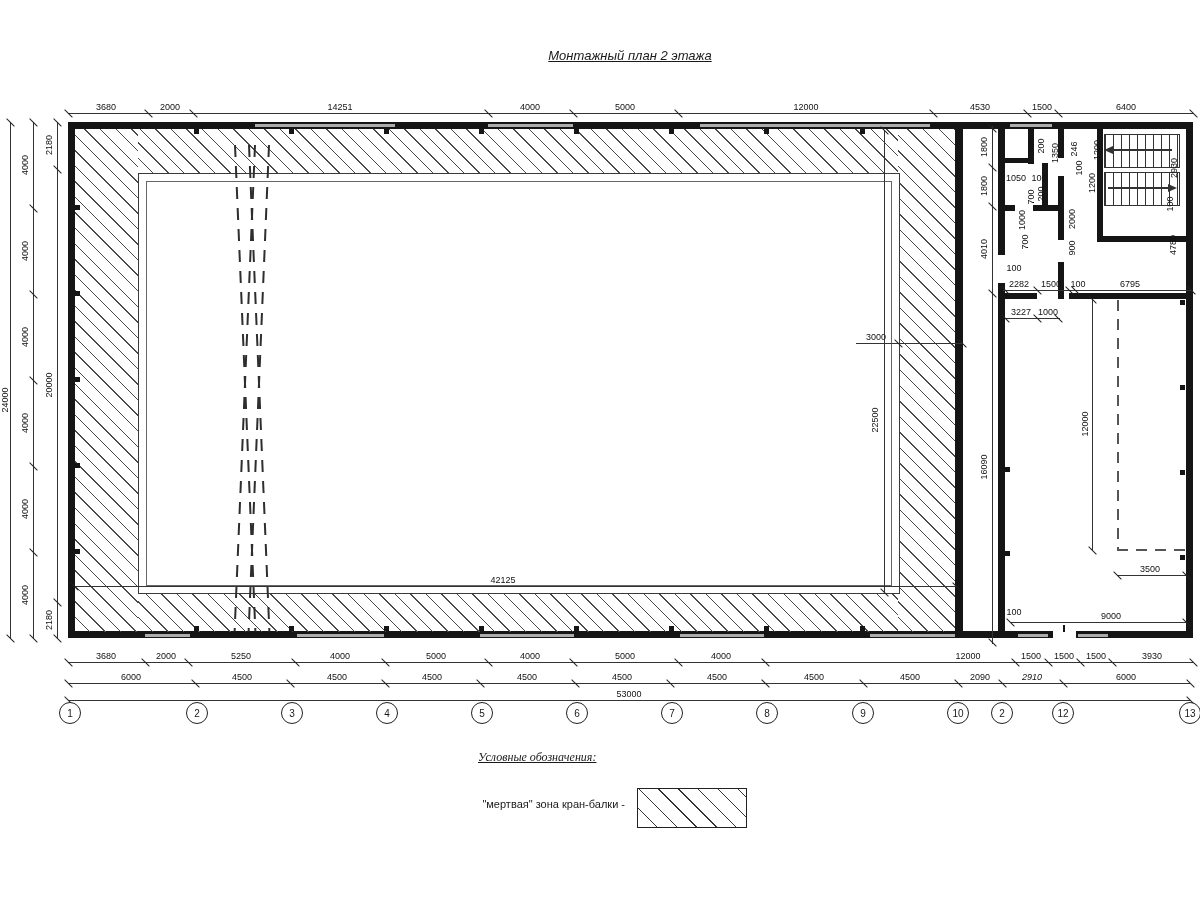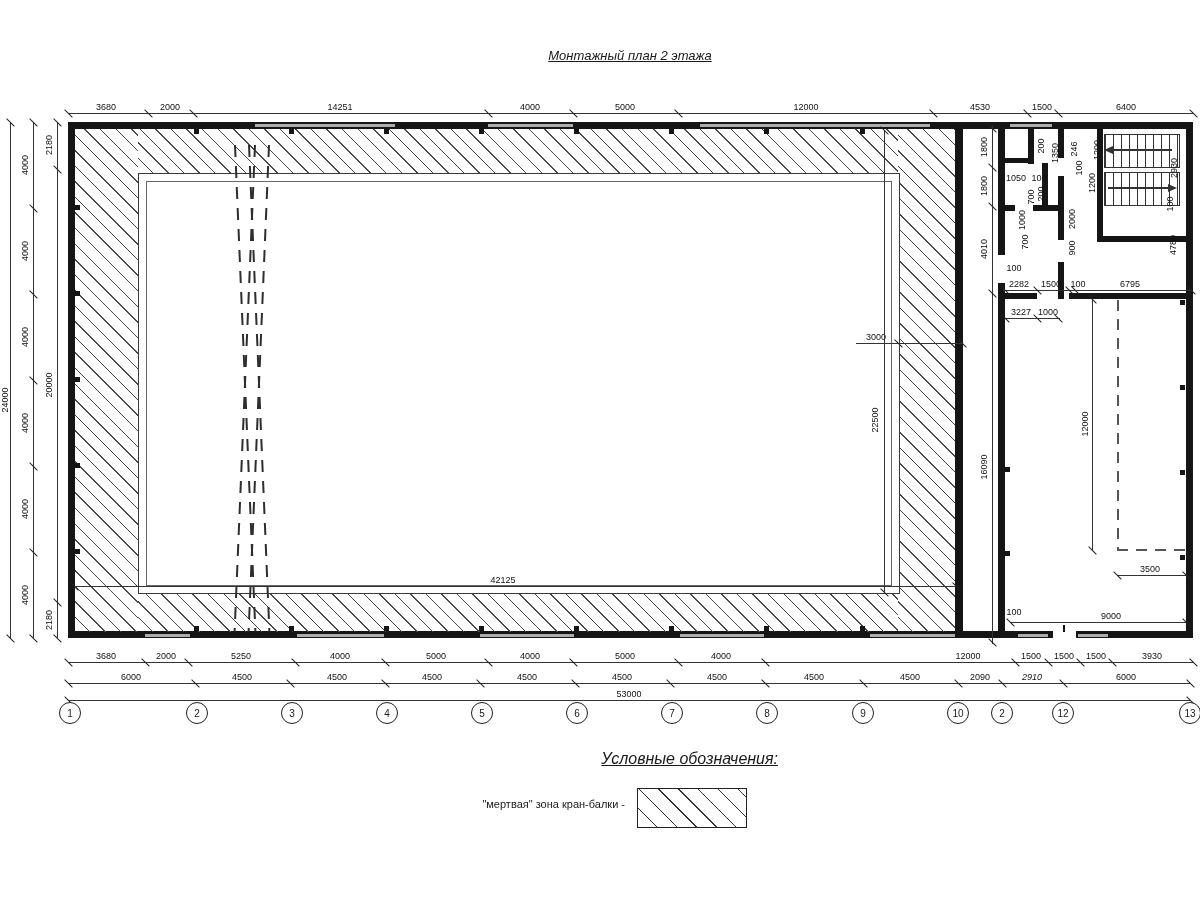--- a/index.html
+++ b/index.html
@@ -19,22 +19,22 @@
           font-size:10px;display:flex;align-items:center;justify-content:center;background:#fff;box-sizing:border-box;}
   .crdash{position:absolute;width:2px;height:487px;top:145px;transform-origin:top center;
           background:repeating-linear-gradient(180deg,#2e2e2e 0 12px,rgba(0,0,0,0) 12px 21px);}
   .dashv{position:absolute;width:2px;background:repeating-linear-gradient(180deg,#555 0 11px,rgba(0,0,0,0) 11px 19px);}
   .dashh{position:absolute;height:2px;background:repeating-linear-gradient(90deg,#555 0 11px,rgba(0,0,0,0) 11px 19px);}
   .stair{position:absolute;border:1px solid #333;background:repeating-linear-gradient(90deg,#333 0 1px,rgba(0,0,0,0) 1px 8px);}
   .arrowline{position:absolute;height:2px;background:#333;}
   .arrowhead{position:absolute;width:0;height:0;}
   .title{position:absolute;left:480px;top:48px;width:300px;text-align:center;
          font-size:13px;font-style:italic;text-decoration:underline;}
-  .legend-head{position:absolute;left:478px;top:750px;width:300px;text-align:right;
-         font-size:16px;font-style:italic;text-decoration:underline;}
+  .legend-head{position:absolute;left:478px;top:750px;width:300px;text-align:left;
+         font-size:12px;font-style:italic;text-decoration:underline;font-family:Liberation Serif, serif;}
   .legend-label{position:absolute;left:400px;top:798px;width:225px;text-align:right;font-size:11px;}
   .legend-swatch{position:absolute;left:637px;top:788px;width:108px;height:38px;border:1px solid #222;
          background:repeating-linear-gradient(45deg,rgba(0,0,0,0) 0 13px,#333 13px 14px);}
   .crane-label{position:absolute;left:258px;top:375px;font-size:11px;}
 </style>
 </head>
 <body>
 
 <div id="canvas">
 

